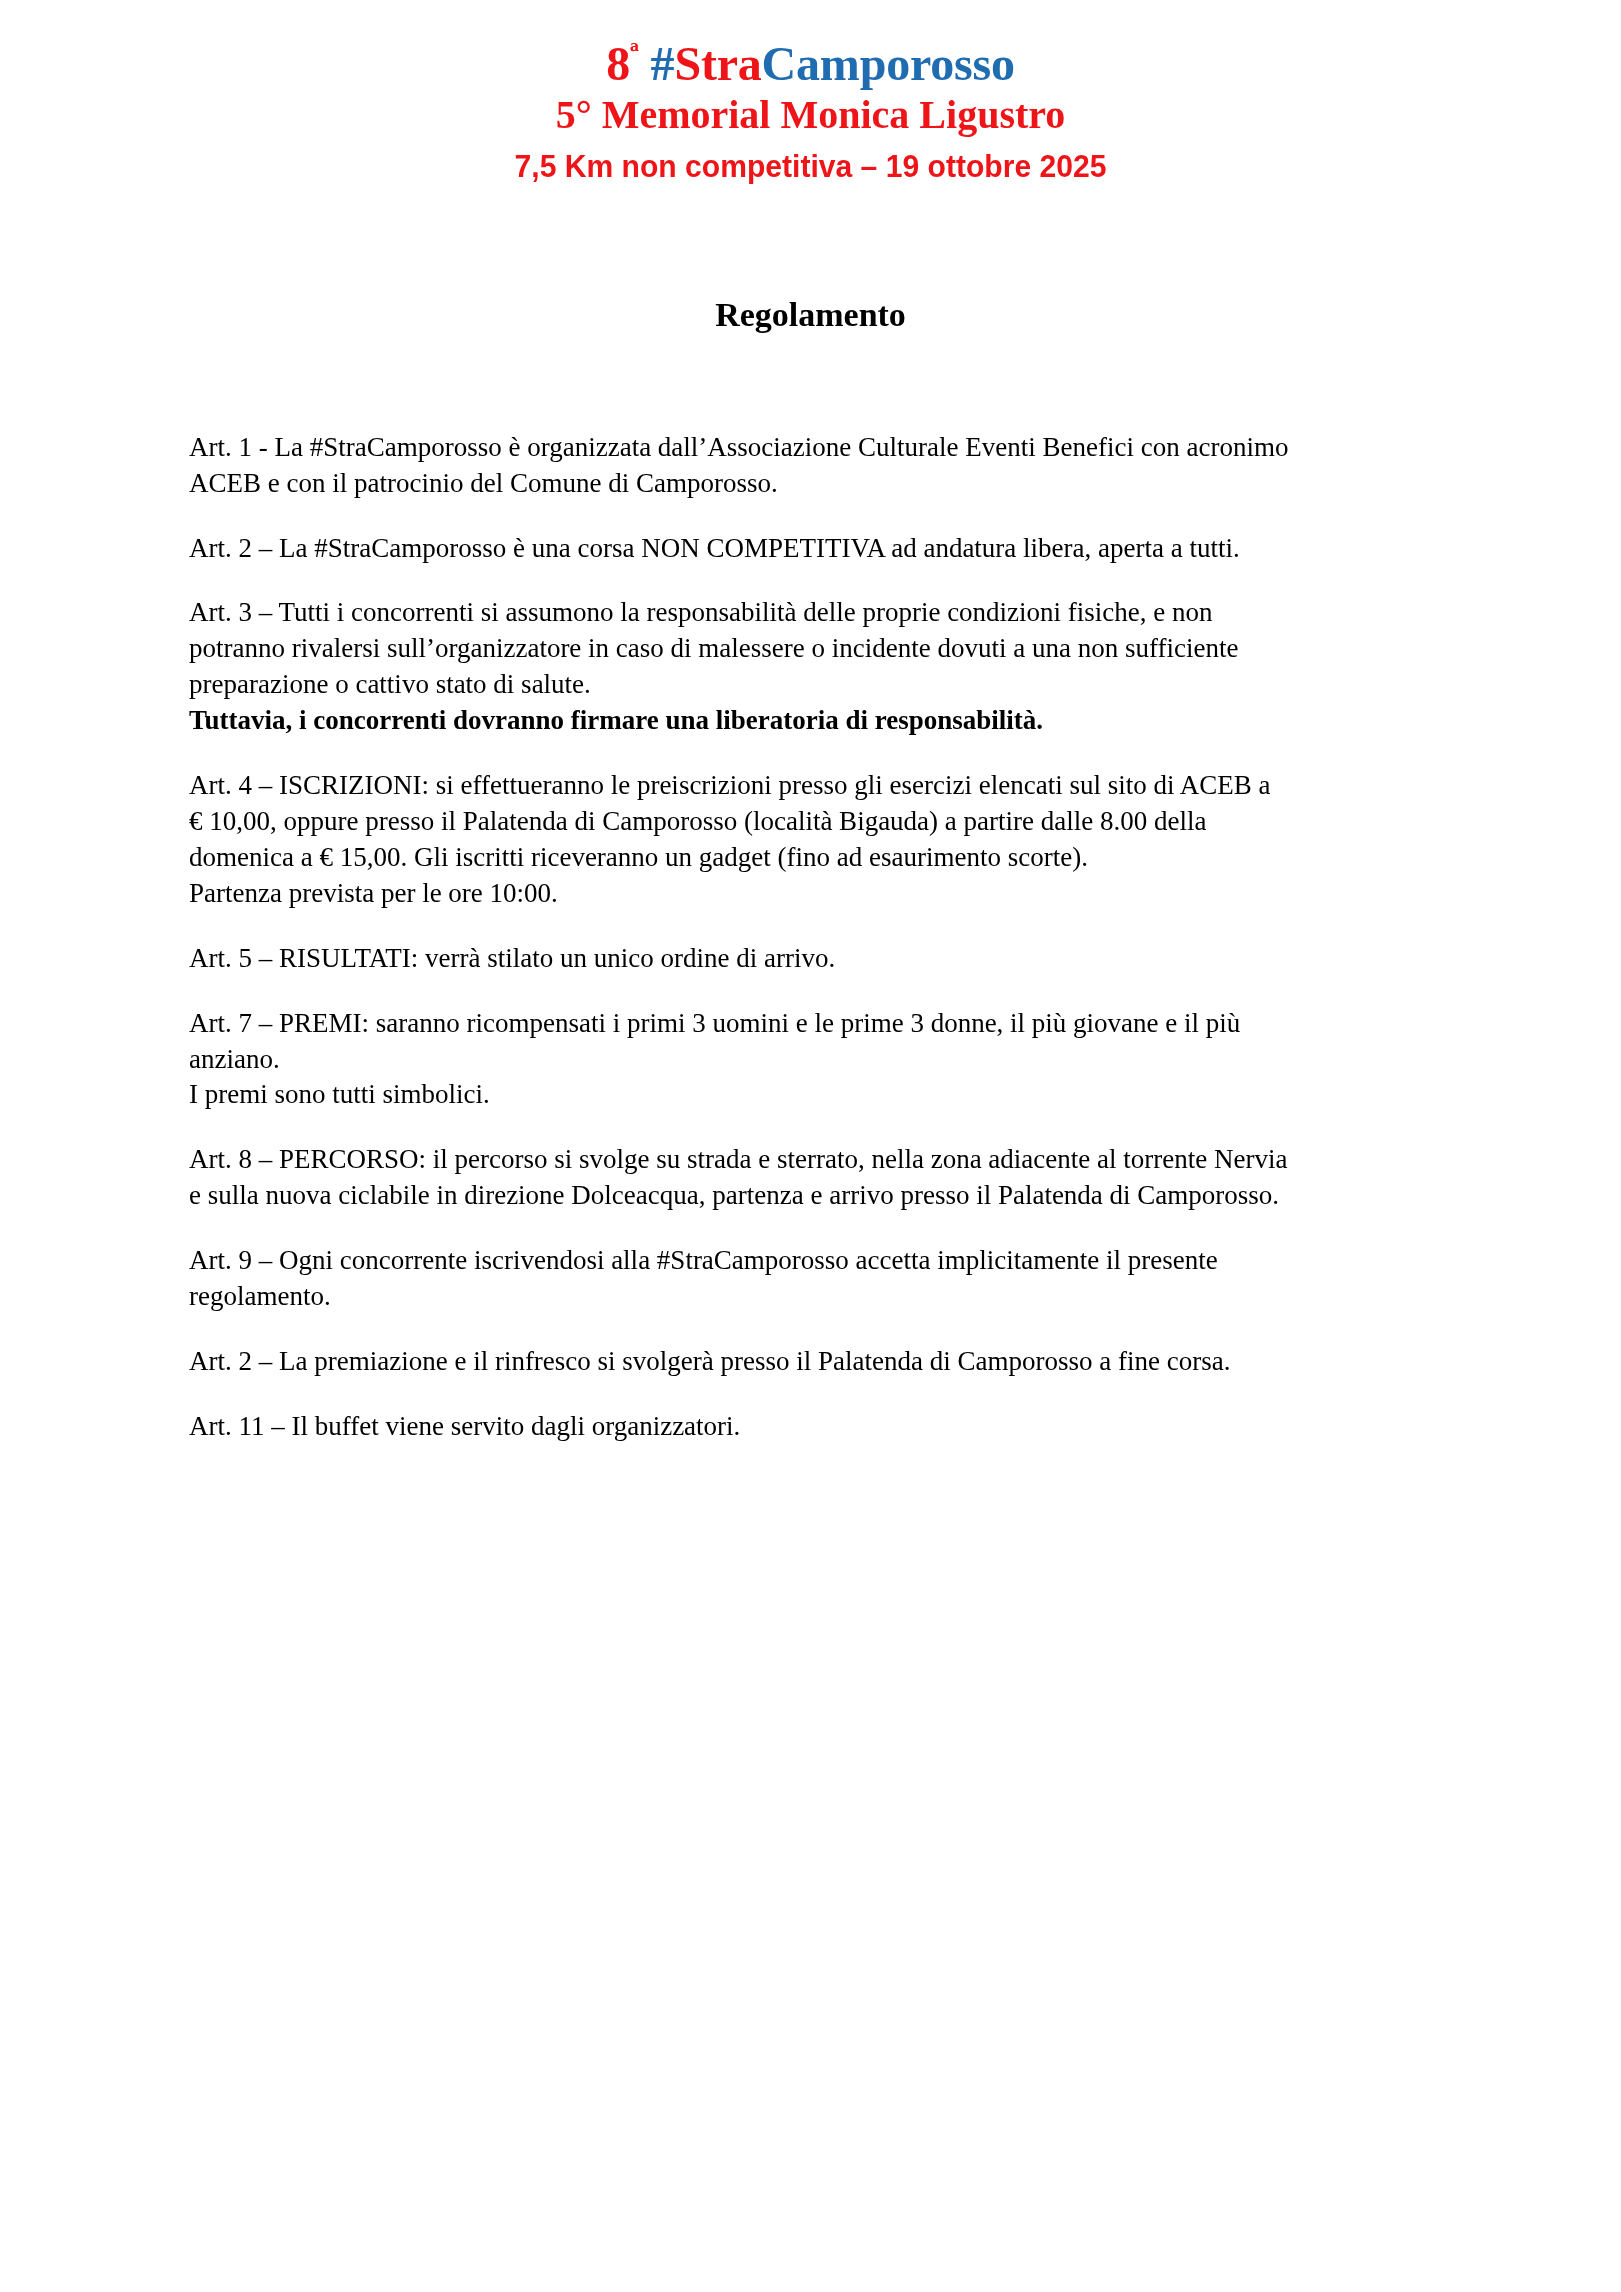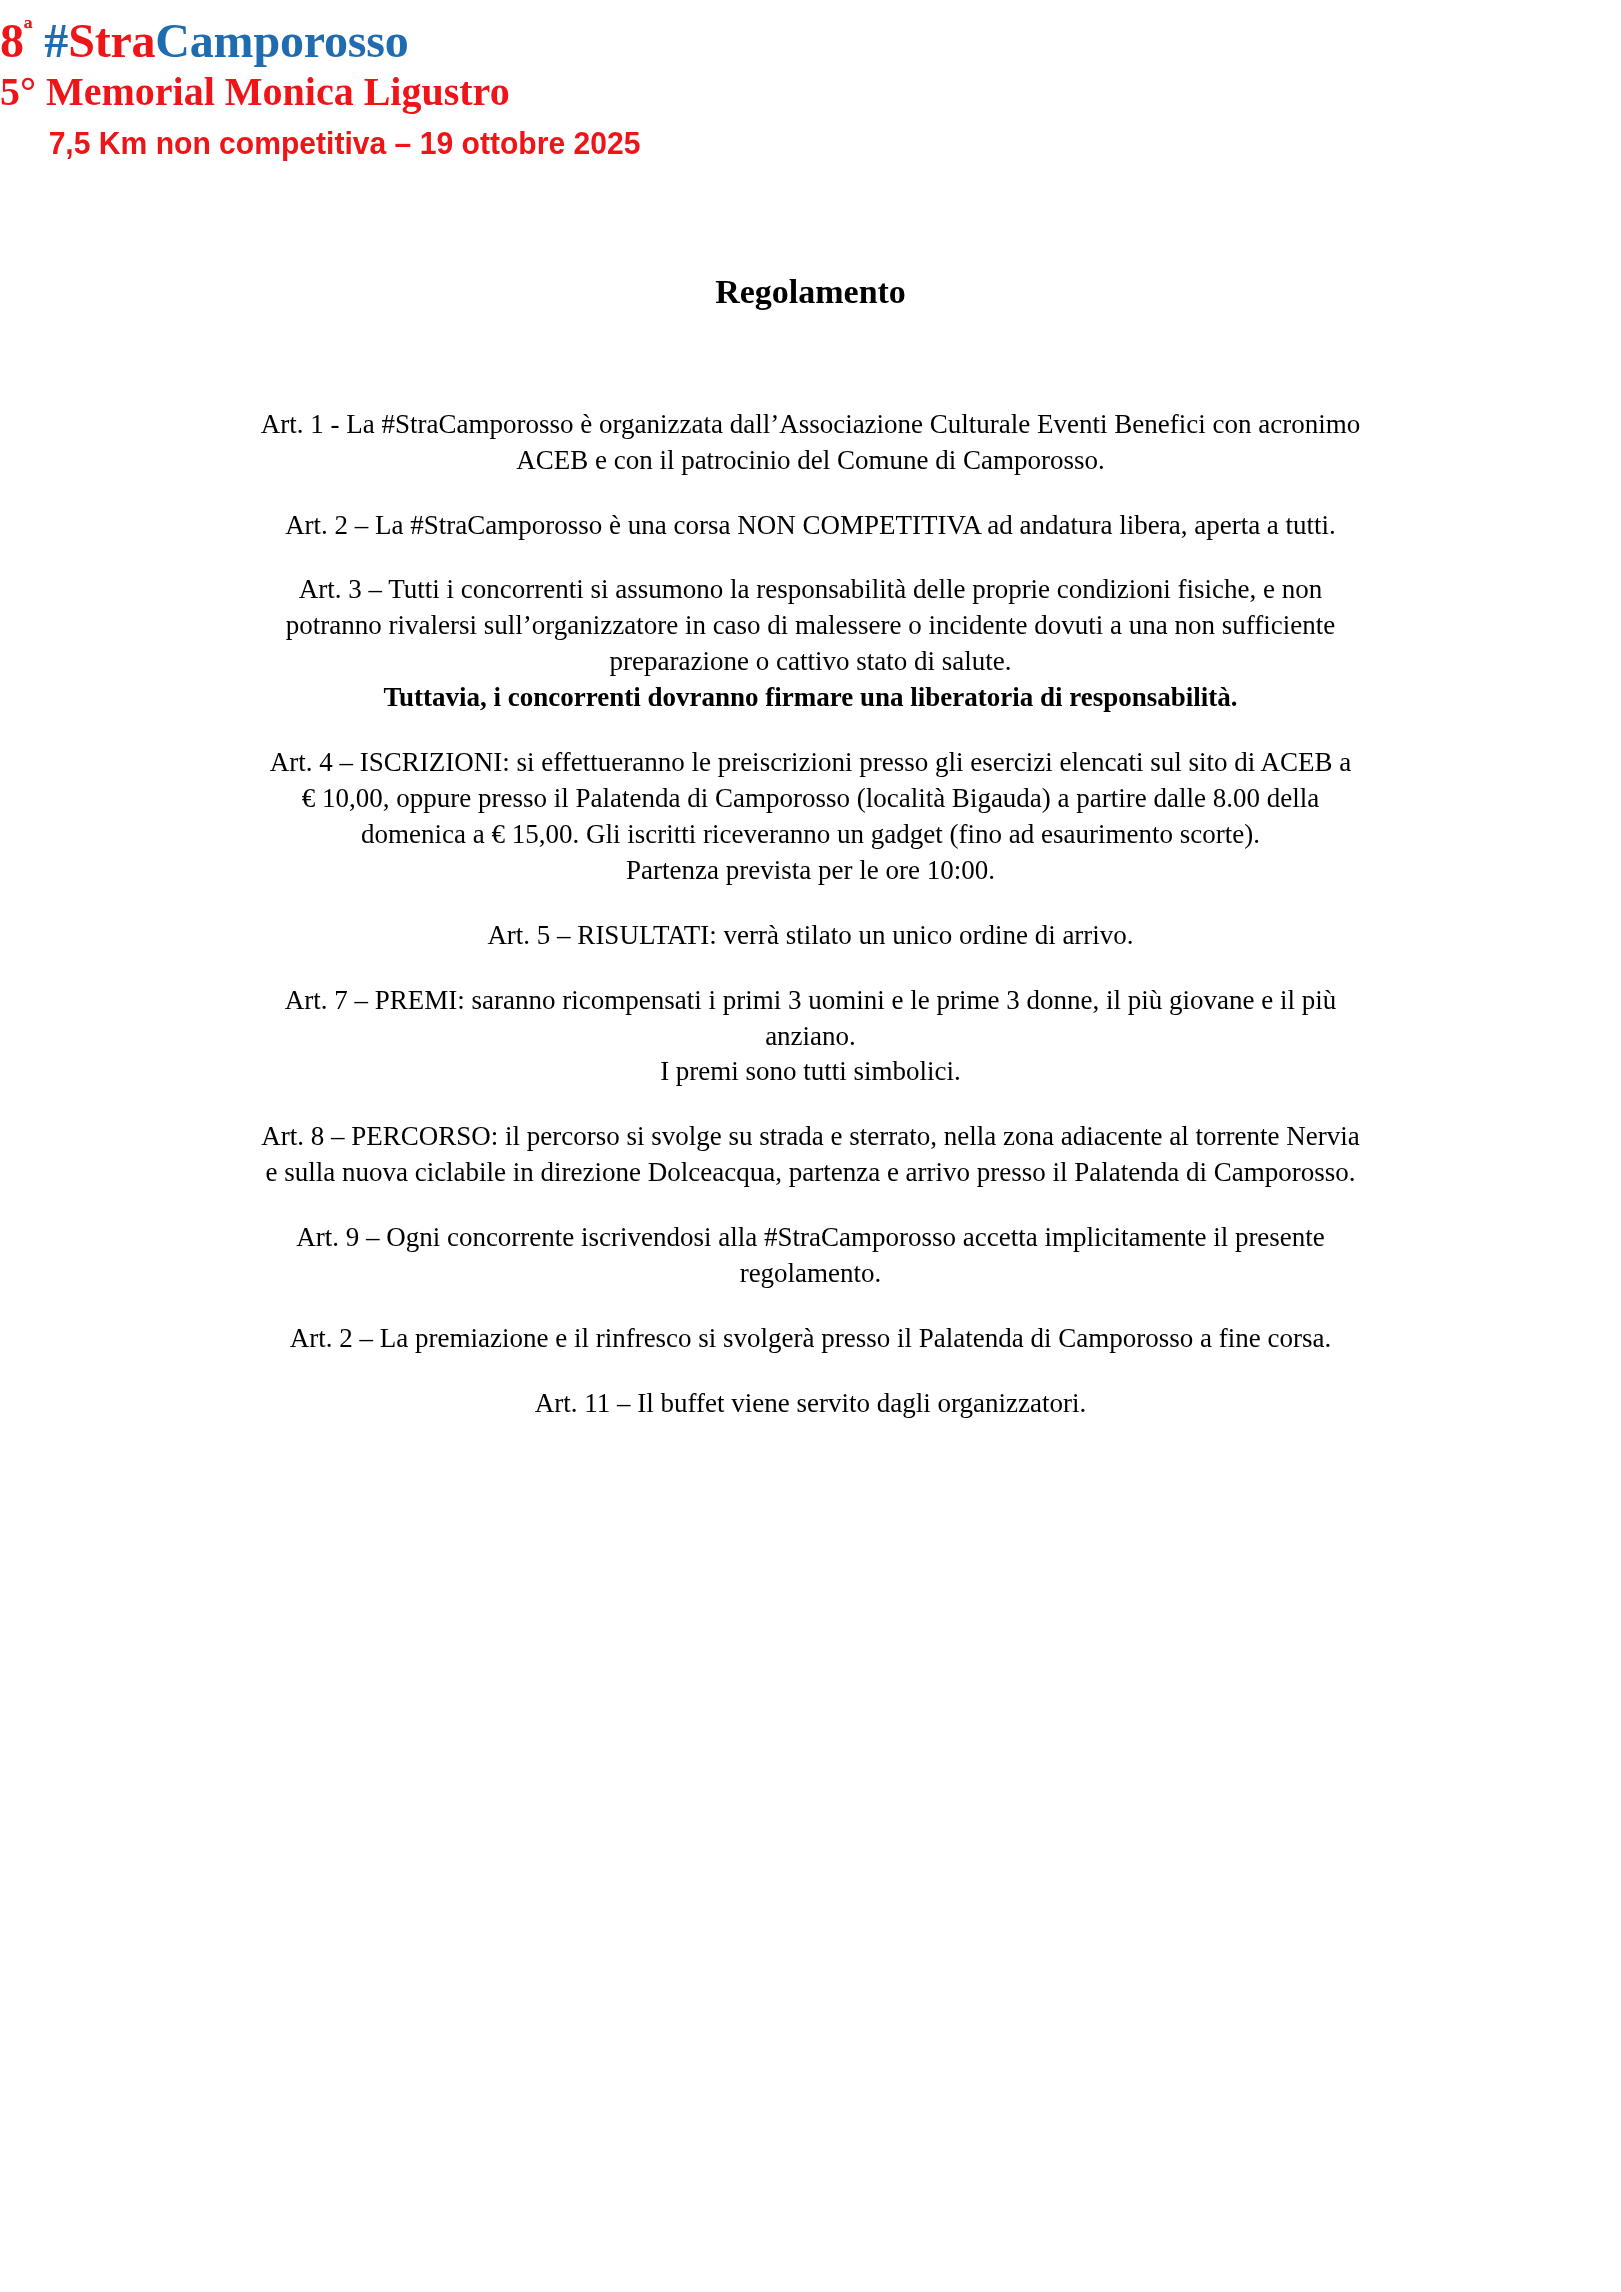--- a/index.html
+++ b/index.html
@@ -20,22 +20,22 @@
     width: 1621px;
     height: 2293px;
     box-sizing: border-box;
     padding: 0;
     background: #ffffff;
     position: relative;
   }
 
   
   .masthead {
-    text-align: left;
-    padding-top: 14px;
+    text-align: center;
+    padding-top: 37px;
   }
 
   .title-line1 {
     font-family: "Liberation Serif", "DejaVu Serif", serif;
     font-weight: bold;
     font-size: 48px;
     line-height: 1.12;
     letter-spacing: -0.2px;
     white-space: nowrap;
   }
@@ -92,21 +92,21 @@
   .art {
     font-family: "Liberation Serif", "DejaVu Serif", serif;
     font-size: 27px;
     line-height: 1.33;
     color: #000000;
     margin: 0 0 29px 0;
     text-align: left;
   }
   .art:last-child { margin-bottom: 0; }
 
-  .art .ln { display: block; text-align: center; }
+  .art .ln { display: block; }
   .art .bold { font-weight: bold; }
 </style>
 </head>
 <body>
 
 <div class="page">
 
   <div class="masthead">
 
     <div class="title-line1">

